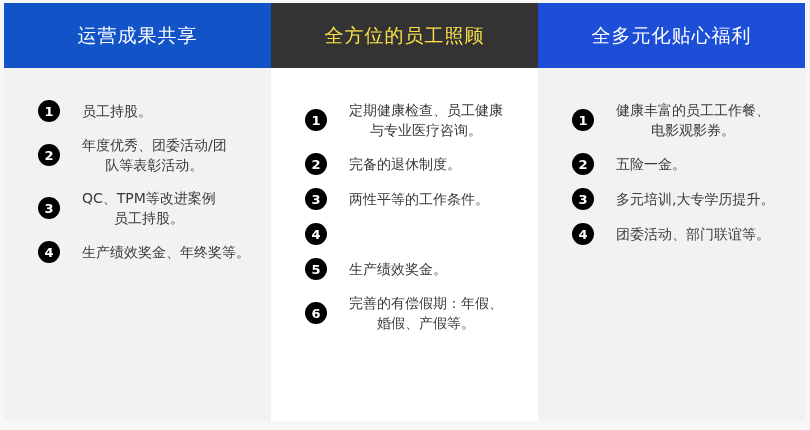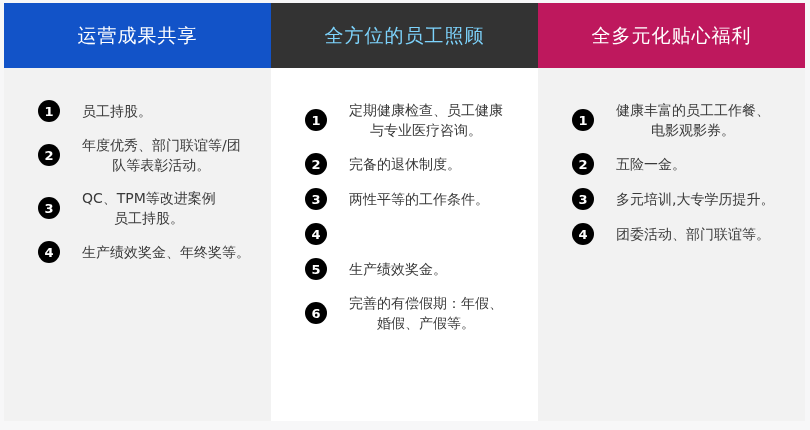--- a/index.html
+++ b/index.html
@@ -77,36 +77,36 @@
     <header class="col-header" style="background: rgb(18, 83, 200); color: rgb(255, 255, 255);">
       <span class="col-title">运营成果共享</span>
     </header>
     <div class="col-body" style="background: rgb(242, 242, 242);">
         <div class="item">
     <span class="badge">1</span>
     <span class="item-text">员工持股。</span>
   </div>
         <div class="item">
     <span class="badge">2</span>
-    <span class="item-text">年度优秀、部门联谊等/团
+    <span class="item-text">年度优秀、团委活动/团
 队等表彰活动。</span>
   </div>
         <div class="item">
     <span class="badge">3</span>
     <span class="item-text">QC、TPM等改进案例
 员工持股。</span>
   </div>
         <div class="item">
     <span class="badge">4</span>
     <span class="item-text">生产绩效奖金、年终奖等。</span>
   </div>
       </div>
   </section>
     <section class="column">
-    <header class="col-header" style="background: rgb(51, 51, 51); color: #7dd3fc;">
+    <header class="col-header" style="background: rgb(51, 51, 51); color: #fde047;">
       <span class="col-title">全方位的员工照顾</span>
     </header>
     <div class="col-body" style="background: rgb(255, 255, 255);">
         <div class="item">
     <span class="badge">1</span>
     <span class="item-text">定期健康检查、员工健康
 与专业医疗咨询。</span>
   </div>
         <div class="item">
     <span class="badge">2</span>
@@ -124,21 +124,21 @@
     <span class="item-text">生产绩效奖金。</span>
   </div>
         <div class="item">
     <span class="badge">6</span>
     <span class="item-text">完善的有偿假期：年假、
 婚假、产假等。</span>
   </div>
       </div>
   </section>
     <section class="column">
-    <header class="col-header" style="background: #be185d; color: rgb(255, 255, 255);">
+    <header class="col-header" style="background: #1d4ed8; color: rgb(255, 255, 255);">
       <span class="col-title">全多元化贴心福利</span>
     </header>
     <div class="col-body" style="background: rgb(242, 242, 242);">
         <div class="item">
     <span class="badge">1</span>
     <span class="item-text">健康丰富的员工工作餐、
 电影观影券。</span>
   </div>
         <div class="item">
     <span class="badge">2</span>

